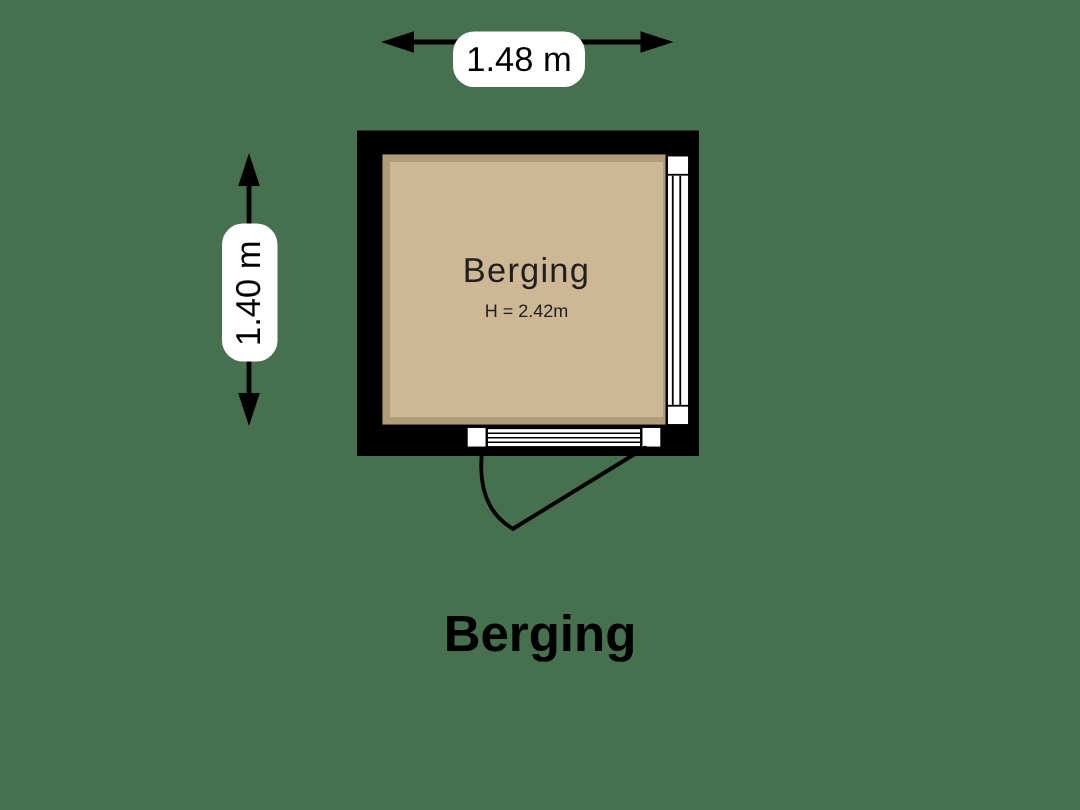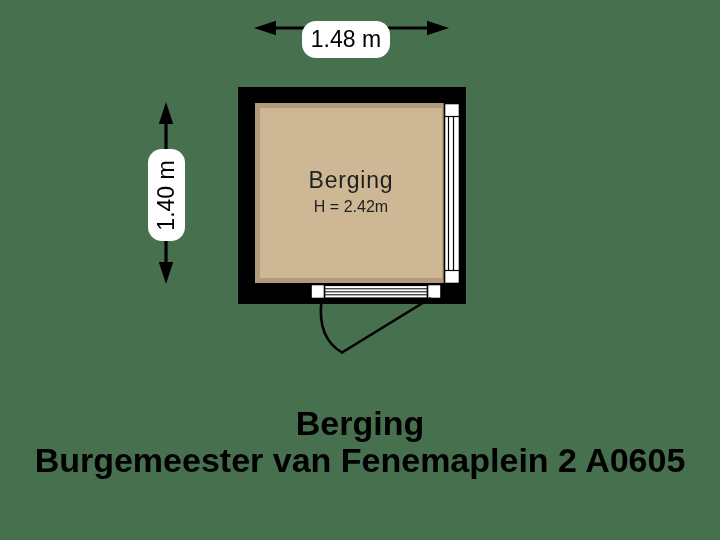--- a/index.html
+++ b/index.html
@@ -51,21 +51,21 @@
     justify-content: center;
     color: #1f1f1f;
     text-align: center;
   }
   .room-name {
     font-size: 23px;
     letter-spacing: 0.8px;
     line-height: 28px;
   }
   .room-height {
-    font-size: 16px;
+    font-size: 12px;
     line-height: 26px;
   }
   
   .caption {
     position: absolute;
     left: 0; top: 405px;
     width: 720px;
     text-align: center;
     color: #000000;
     font-weight: bold;
@@ -129,16 +129,15 @@
     <span>1.40 m</span>
   </div>
 
   <div class="room-label">
     <div class="room-name">Berging</div>
     <div class="room-height">H = 2.42m</div>
   </div>
 
   <div class="caption">
     <div>Berging</div>
-    <div>Burgemeester van Fenemaplein 2 A0605</div>
   </div>
 
 </div>
 
 </body></html>

